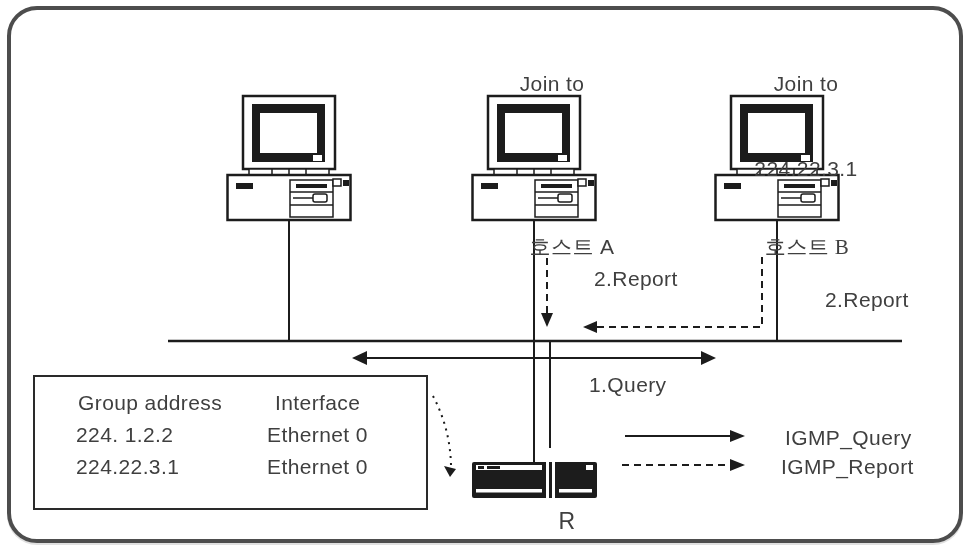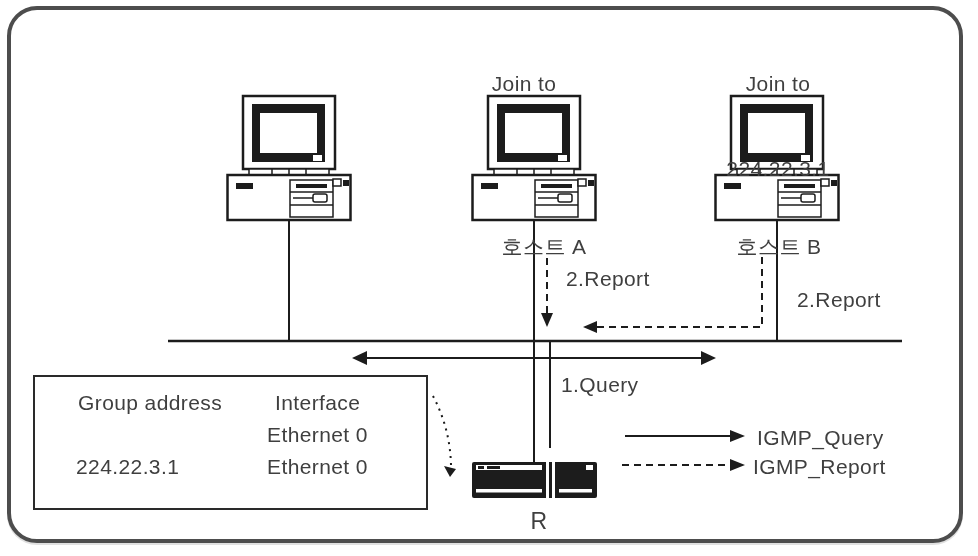--- a/index.html
+++ b/index.html
@@ -6,21 +6,21 @@
   .canvas{
     position:relative;width:978px;height:556px;background:#fff;overflow:hidden;
     font-family:"Liberation Sans","DejaVu Sans",sans-serif;color:#3f3f3f;
   }
   .frame{
     position:absolute;left:7px;top:6px;width:956px;height:537px;
     border:4px solid #4d4d4d;border-radius:30px;box-sizing:border-box;
     box-shadow:0 2px 0 rgba(0,0,0,.12);
   }
   .shapes{position:absolute;left:0;top:0;}
-  .t{position:absolute;font-size:21px;letter-spacing:.4px;white-space:pre;line-height:1.35;}
+  .t{position:absolute;font-size:21px;letter-spacing:.4px;white-space:pre;line-height:1.35;margin-left:28px;}
   .tc{transform:translateX(-50%);text-align:center;}
   .tbox{
     position:absolute;left:33px;top:375px;width:395px;height:135px;
     border:2px solid #2a2a2a;box-sizing:border-box;background:#fff;
   }
   .tbox span{position:absolute;font-size:21px;letter-spacing:.4px;white-space:pre;}
 </style>
 </head>
 <body>
 
@@ -115,29 +115,30 @@
 
   <div class="t tc" style="left:524px;top:13px;">
     <div>Join to</div>
   </div>
   <div class="t tc" style="left:778px;top:13px;">
     <div>Join to</div>
     <div>224.22.3.1</div>
   </div>
 
   <div class="t tc" style="left:544px;top:233px;">호스트 A</div>
-  <div class="t tc" style="left:779px;top:233px;">호스트 B</div>
+  <div class="t tc" style="left:779px;top:233px;font-family:Liberation Serif, serif;">호스트 B</div>
 
   <div class="t" style="left:566px;top:265px;">2.Report</div>
   <div class="t" style="left:797px;top:286px;">2.Report</div>
   <div class="t" style="left:561px;top:371px;">1.Query</div>
 
   <div class="tbox">
     <span style="left:43px;top:14px;">Group address</span>
     <span style="left:240px;top:14px;text-align:right;">Interface</span>
+    <span style="left:41px;top:46px;">224. 1.2.2</span>
     <span style="left:232px;top:46px;">Ethernet 0</span>
     <span style="left:41px;top:78px;">224.22.3.1</span>
     <span style="left:232px;top:78px;">Ethernet 0</span>
   </div>
 
   <div class="t tc" style="left:539px;top:506px;font-size:23px;">R</div>
 
   <div class="t" style="left:753px;top:453px;">IGMP_Report</div>
   <div class="t" style="left:757px;top:424px;">IGMP_Query</div>
 </div>

